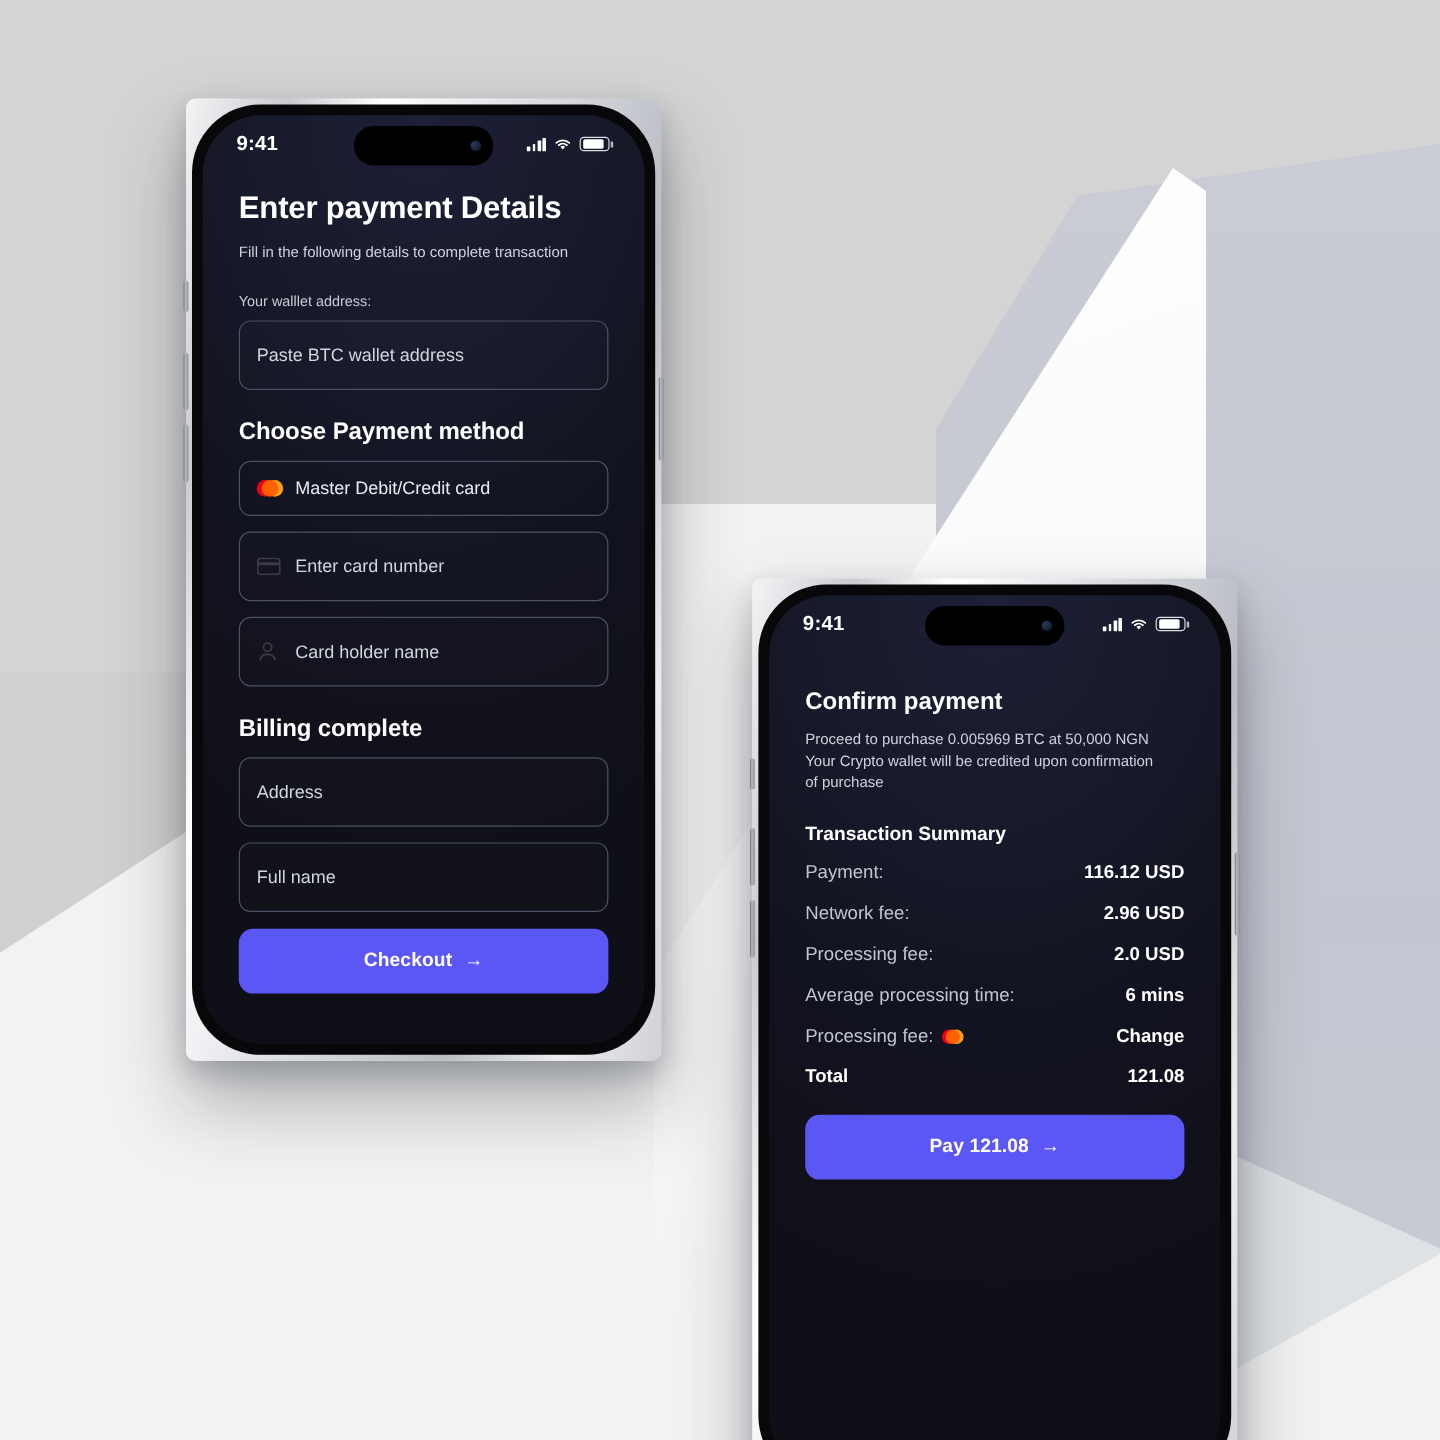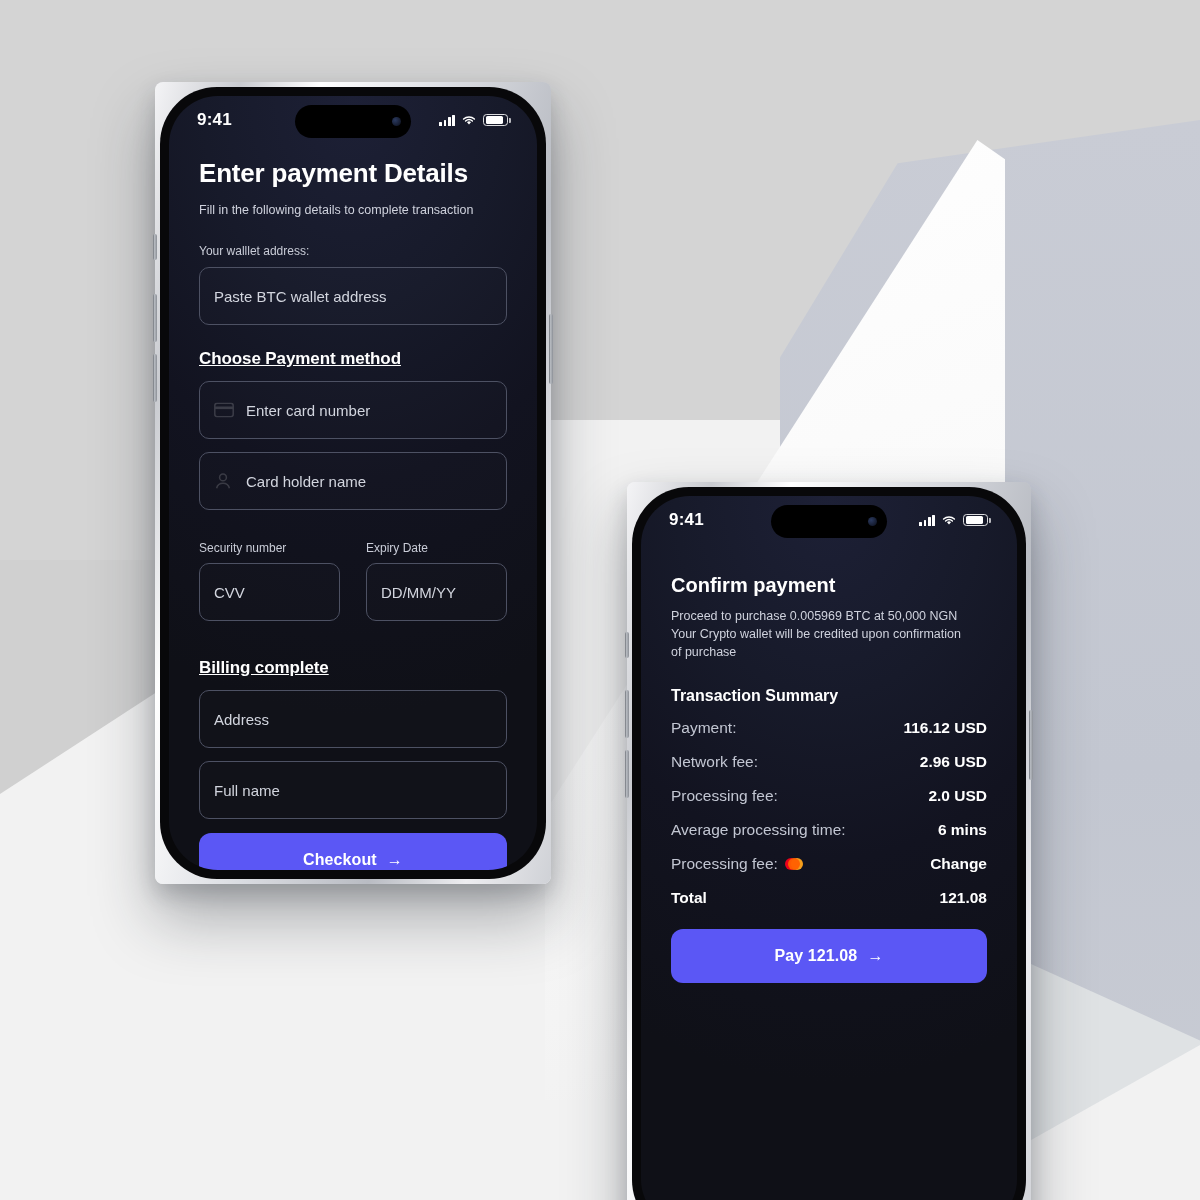--- a/index.html
+++ b/index.html
@@ -161,25 +161,24 @@
     font-size: 12.5px;
     color: #cfd2dd;
     line-height: 1.45;
   }
   .field-label {
     font-size: 12px;
     color: #c9ccd7;
     margin: 25px 0 9px;
   }
   .section-title {
-    font-size: 17px;
+    font-size: 20px;
     font-weight: bold;
     margin: 24px 0 12px;
     letter-spacing: -0.1px;
-    text-decoration: underline;
   }
 
   .input {
     position: relative;
     height: 58px;
     border: 1px solid #4d5163;
     border-radius: 10px;
     display: flex;
     align-items: center;
     padding: 0 14px;
@@ -310,20 +309,28 @@
           <div class="h1">Enter payment Details</div>
           <div class="sub">Fill in the following details to complete transaction</div>
 
           <div class="field-label">Your walllet address:</div>
           <div class="input">
             <span>Paste BTC wallet address</span>
           </div>
 
           <div class="section-title">Choose Payment method</div>
 
+          <div class="method">
+            <span class="mc">
+              <span class="mc-a"></span>
+                <span class="mc-b"></span>
+                <span class="mc-c"></span>
+            </span>
+            <span>Master Debit/Credit card</span>
+          </div>
 
           <div class="input centerish">
             <span class="ghost-icon">
               <svg width="20" height="15" viewBox="0 0 20 15">
                 <rect x="0.8" y="0.8" width="18.4" height="13.4" rx="2.4" stroke="#fff" stroke-width="1.5" fill="none"></rect>
                 <rect x="0.8" y="4" width="18.4" height="2.6" fill="#fff"></rect>
               </svg>
             </span>
             <span>Enter card number</span>
           </div>
@@ -331,34 +338,20 @@
           <div class="input centerish">
             <span class="ghost-icon">
               <svg width="18" height="18" viewBox="0 0 18 18">
                 <circle cx="9" cy="5.4" r="3.4" stroke="#fff" stroke-width="1.5" fill="none"></circle>
                 <path d="M2.6 16.2 A6.6 6.6 0 0 1 15.4 16.2" stroke="#fff" stroke-width="1.5" fill="none"></path>
               </svg>
             </span>
             <span>Card holder name</span>
           </div>
 
-          <div class="two-col">
-            <div>
-              <div class="small-label">Security number</div>
-              <div class="input">
-                <span>CVV</span>
-              </div>
-            </div>
-            <div>
-              <div class="small-label">Expiry Date</div>
-              <div class="input">
-                <span>DD/MM/YY</span>
-              </div>
-            </div>
-          </div>
 
           <div class="section-title">Billing complete</div>
 
           <div class="input">
             <span>Address</span>
           </div>
           <div class="input">
             <span>Full name</span>
           </div>
 

